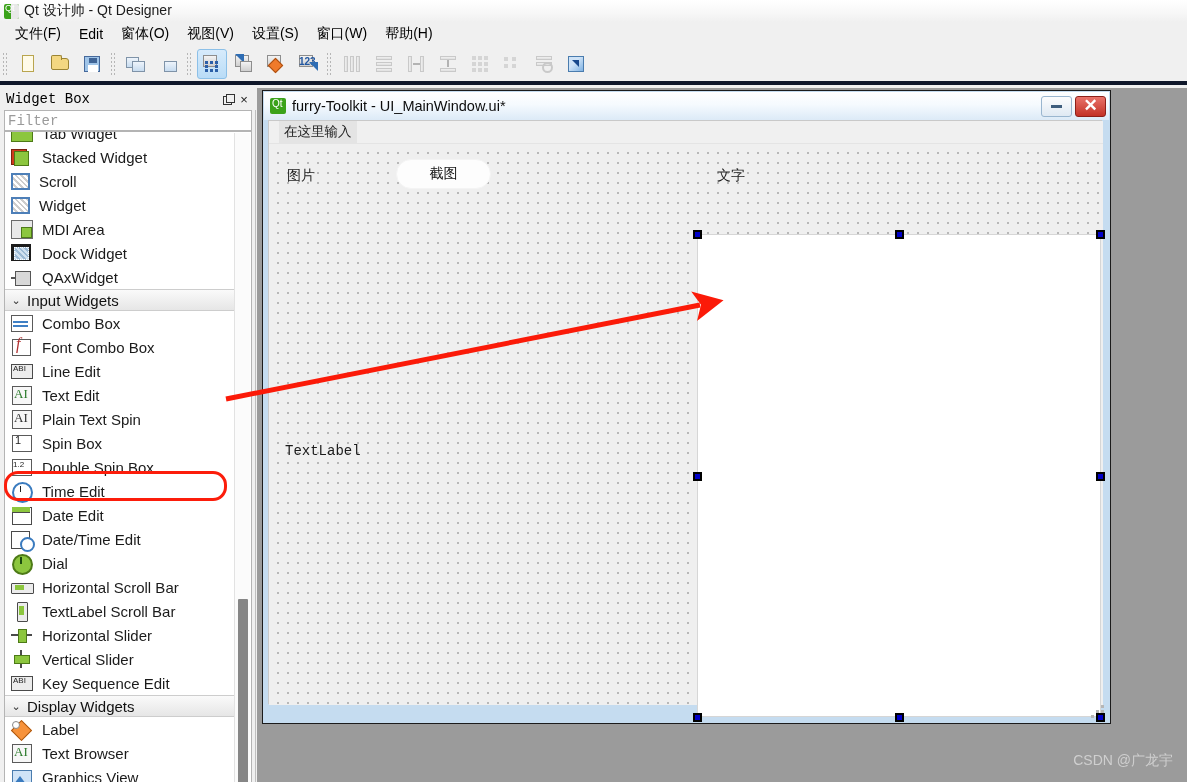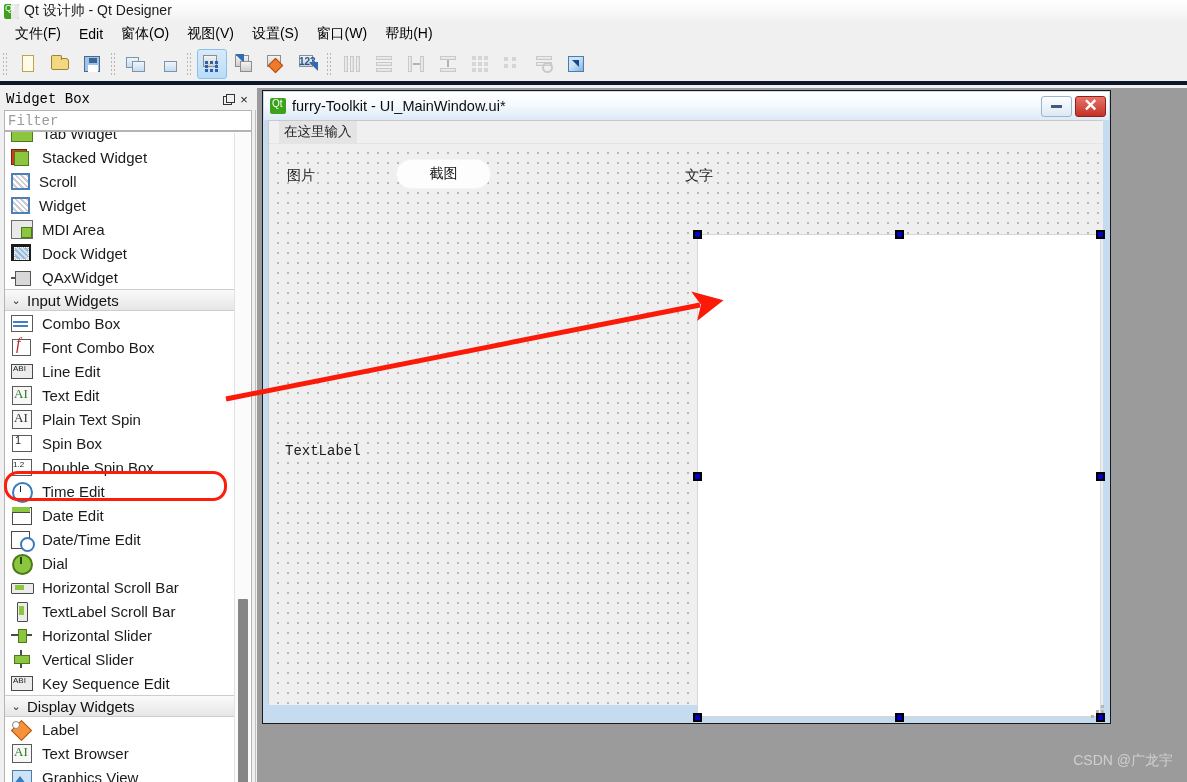--- a/index.html
+++ b/index.html
@@ -715,21 +715,21 @@
           <div id="form-menubar">
             <span id="form-menu-placeholder">在这里输入</span>
           </div>
 
           <div id="form-canvas">
 
             <span class="form-label" style="left:18px;top:23px">图片</span>
 
             <div id="btn-screenshot">截图</div>
 
-            <span class="form-label" style="left:416px;top:23px">文字</span>
+            <span class="form-label" style="left:448px;top:23px">文字</span>
 
             <span class="form-label mono" style="left:16px;top:299px">TextLabel</span>
 
             <div id="textedit-widget"></div>
 
             <span class="handle" style="left:424px;top:86px"></span>
             <span class="handle" style="left:626px;top:86px"></span>
             <span class="handle" style="left:827px;top:86px"></span>
             <span class="handle" style="left:424px;top:328px"></span>
             <span class="handle" style="left:827px;top:328px"></span>

